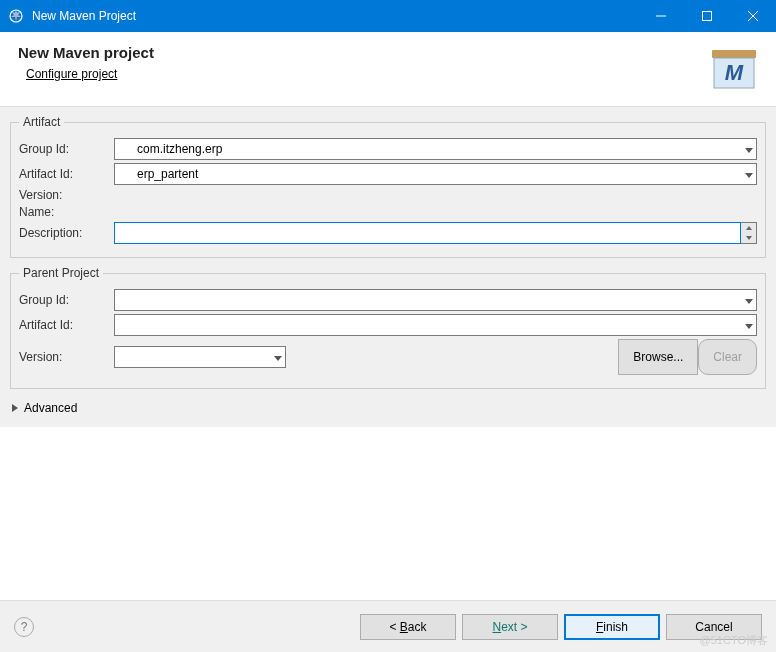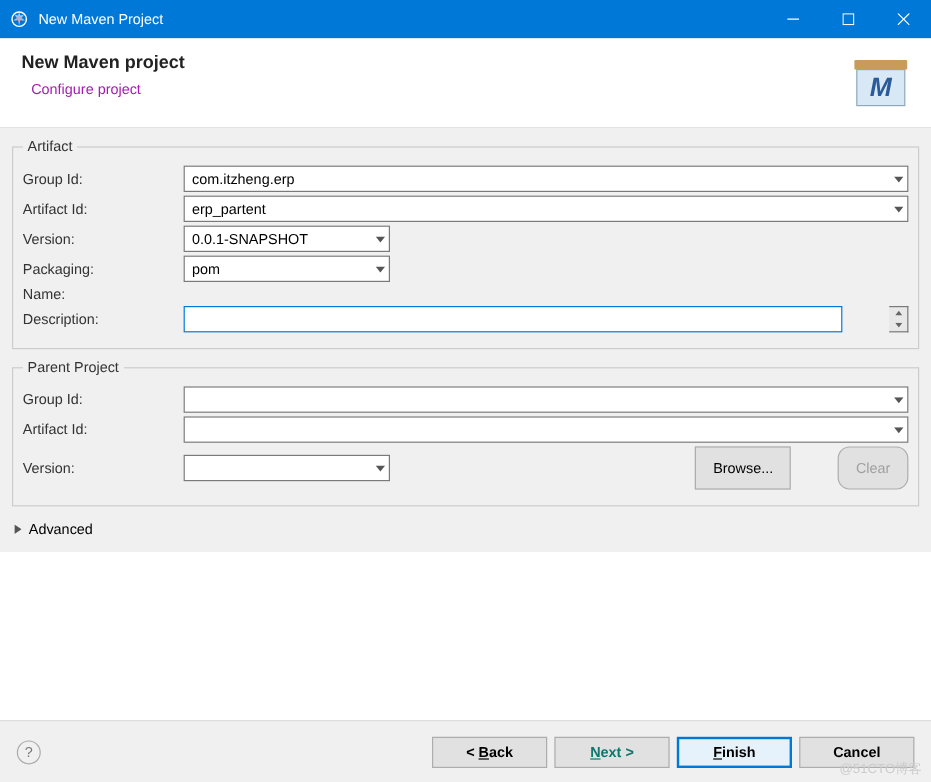--- a/index.html
+++ b/index.html
@@ -8,48 +8,48 @@
     .titlebar { height: 32px; background: #0078d7; color: #fff; display: flex; align-items: center; }
     .titlebar .icon { width: 16px; height: 16px; margin: 0 8px; }
     .titlebar .title { font-size: 12px; flex: 1; }
     .winbtns { display: flex; height: 100%; }
     .winbtn { width: 46px; display: flex; align-items: center; justify-content: center; color: #fff; }
     .winbtn svg { width: 10px; height: 10px; }
     
     .header { padding: 12px 18px 14px; display: flex; align-items: flex-start; border-bottom: 1px solid #ddd; background: #fff; }
     .header .htext { flex: 1; }
     .header h1 { font-size: 15px; font-weight: bold; color: #222; margin-bottom: 6px; }
-    .header .sub { font-size: 12px; color: #a21caf; margin-left: 8px; }
+    .header .sub { font-size: 12px; color: #000000; margin-left: 8px; text-decoration: underline; }
     .header .bigicon { width: 48px; height: 48px; }
     
     .content { padding: 8px 10px; background: #f0f0f0; }
     
     fieldset { border: 1px solid #ccc; border-radius: 0; padding: 6px 8px 10px; margin-bottom: 8px; }
     legend { font-size: 12px; color: #333; padding: 0 4px; }
     
-    .row { display: flex; align-items: center; margin: 3px 0; gap: 39px; }
+    .row { display: flex; align-items: center; margin: 3px 0; }
     .row label { width: 95px; font-size: 12px; color: #333; }
     .row input[type="text"] { flex: 1; height: 22px; font-size: 12px; padding: 2px 6px; border: 1px solid #7a7a7a; background: #fff; }
     .row .combo { position: relative; flex: 1; }
-    .row .combo input { width: 100%; height: 22px; font-size: 12px; padding: 2px 20px 2px 6px; border: 1px solid #7a7a7a; background: #fff; }
+    .row .combo input { width: 100%; height: 22px; font-size: 12px; padding: 2px 20px 2px 22px; border: 1px solid #7a7a7a; background: #fff; }
     .row .combo .arrow { position: absolute; right: 4px; top: 50%; transform: translateY(-50%); pointer-events: none; }
     .row .combo.short { flex: 0 0 172px; }
     .row input.focused { border: 1px solid #0078d7; outline: none; }
     .row .spin { width: 16px; height: 22px; border: 1px solid #7a7a7a; border-left: none; display: flex; flex-direction: column; background: #e8e8e8; }
     .row .spin div { flex: 1; display: flex; align-items: center; justify-content: center; }
     .btn { height: 36px; padding: 0 14px; font-size: 12px; border: 1px solid #adadad; background: #e1e1e1; cursor: pointer; }
     .btn:disabled { color: #a0a0a0; border-radius: 10px; }
     
     .adv { display: flex; align-items: center; font-size: 12px; padding: 4px 2px; cursor: pointer; }
     .adv .tri { margin-right: 6px; }
     
     .footer { position: absolute; bottom: 0; left: 0; right: 0; height: 52px; background: #f0f0f0; border-top: 1px solid #ddd; display: flex; align-items: center; padding: 0 14px; }
     .footer .help { width: 20px; height: 20px; border: 1px solid #aaa; border-radius: 50%; display: flex; align-items: center; justify-content: center; color: #777; font-size: 12px; }
     .footer .spacer { flex: 1; }
-    .footer .fbtn { width: 96px; height: 26px; font-size: 12px; border: 1px solid #adadad; background: #e1e1e1; margin-left: 6px; cursor: pointer; font-weight: bold; }
+    .footer .fbtn { width: 96px; height: 26px; font-size: 12px; border: 1px solid #adadad; background: #e1e1e1; margin-left: 6px; cursor: pointer; }
     .footer .fbtn.primary { border: 2px solid #0078d7; background: #e5f1fb; }
     .footer .fbtn:disabled { color: #0f766e; }
     .mid-u { text-decoration: underline; }
     
     .watermark { position: absolute; bottom: 4px; right: 8px; font-size: 11px; color: #ccc; }
   </style>
 </head>
 <body>
 
 <div class="titlebar">
@@ -105,29 +105,20 @@
             </svg></span></div>
     </div>
     <div class="row">
       <label>Artifact Id:</label>
       <div class="combo"><input type="text" value="erp_partent" style=""><span class="arrow"><svg width="8" height="6" viewBox="0 0 8 6">
               <path d="M0 0 L8 0 L4 5 Z" fill="#555"></path>
             </svg></span></div>
     </div>
     <div class="row">
       <label>Version:</label>
-      <div class="combo short"><input type="text" value="0.0.1-SNAPSHOT" style=""><span class="arrow"><svg width="8" height="6" viewBox="0 0 8 6">
-              <path d="M0 0 L8 0 L4 5 Z" fill="#555"></path>
-            </svg></span></div>
-    </div>
-    <div class="row">
-      <label>Packaging:</label>
-      <div class="combo short"><input type="text" value="pom" style=""><span class="arrow"><svg width="8" height="6" viewBox="0 0 8 6">
-              <path d="M0 0 L8 0 L4 5 Z" fill="#555"></path>
-            </svg></span></div>
     </div>
     <div class="row">
       <label>Name:</label>
     </div>
     <div class="row">
       <label>Description:</label>
       <input type="text" class="focused" value="" style="">
       <div class="spin">
         <div>
             <svg width="6" height="4" viewBox="0 0 6 4">

